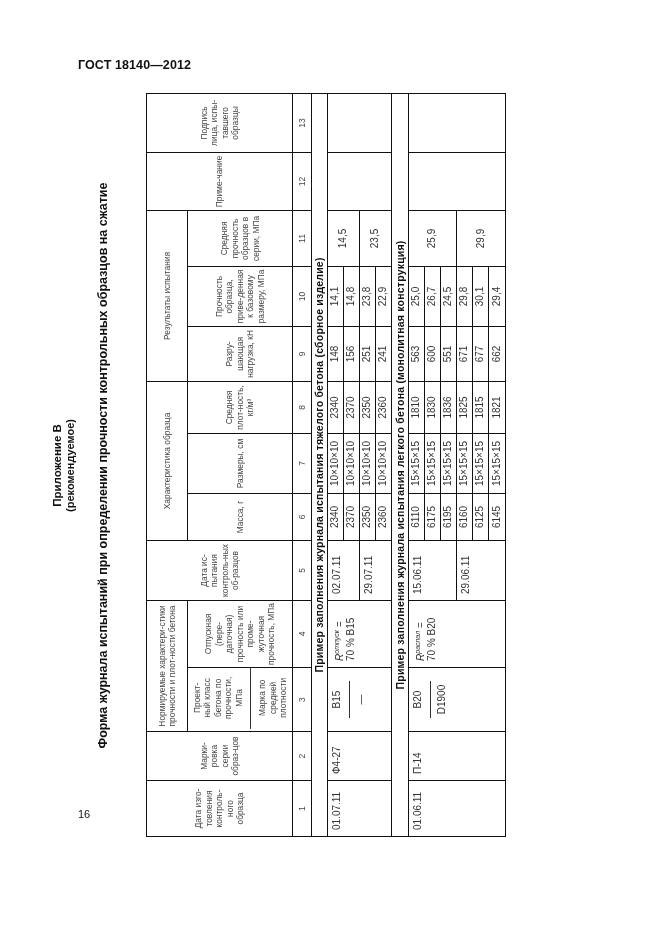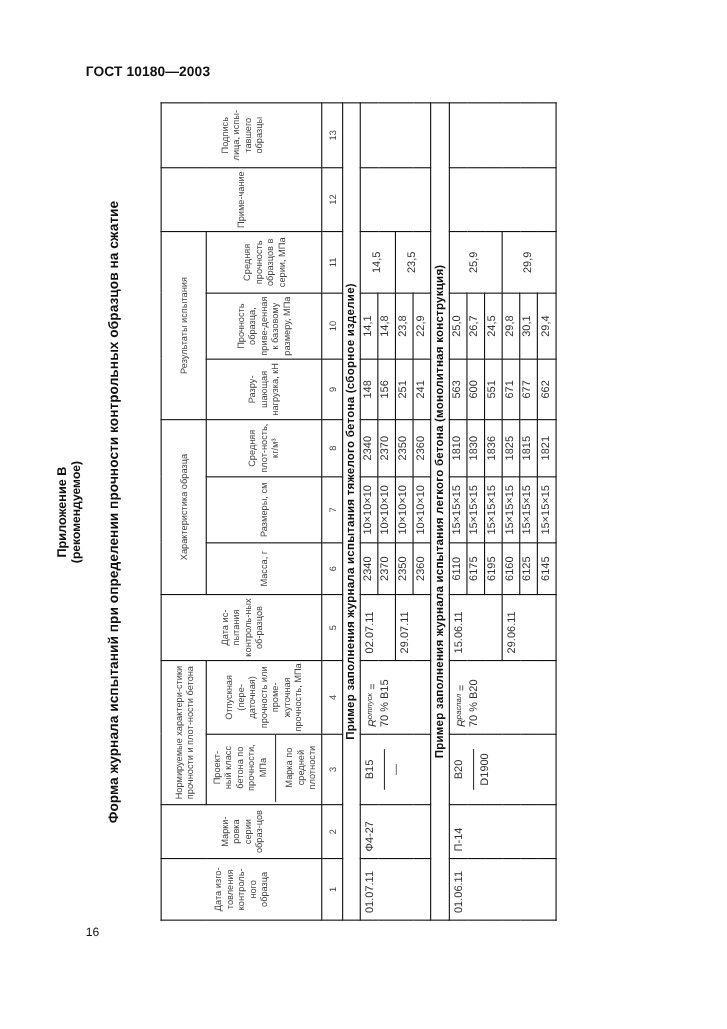--- a/index.html
+++ b/index.html
@@ -1,18 +1,18 @@
 <!DOCTYPE html>
 <html><head>
 <meta charset="utf-8">
 <style>
   html,body{margin:0;padding:0;background:#fff;}
   body{width:661px;height:935px;position:relative;overflow:hidden;font-family:"Liberation Sans",sans-serif;color:#111;}
   .doc-code{position:absolute;left:78px;top:58px;font-size:12.5px;font-weight:bold;letter-spacing:0.1px;}
-  .page-num{position:absolute;left:78px;top:842px;font-size:11px;}
+  .page-num{position:absolute;left:78px;top:808px;font-size:11px;}
   
   .rot{position:absolute;width:743px;height:460px;left:50px;top:837px;transform-origin:0 0;transform:rotate(-90deg);}
   .titles{position:absolute;left:0;top:0;width:743px;text-align:center;}
   .app-title{font-size:11.5px;font-weight:bold;margin-top:0;line-height:14px;}
   .app-sub{font-size:11px;font-weight:bold;line-height:13px;}
   .form-title{font-size:12.5px;font-weight:bold;line-height:15px;margin-top:19px;}
   table.journal{position:absolute;left:0;top:96px;width:743px;border-collapse:collapse;table-layout:fixed;font-size:9.5px;color:#333;}
   table.journal td{border:1.3px solid #111;padding:0 2px;text-align:center;vertical-align:middle;line-height:10.5px;overflow:hidden;}
   .hdr td{color:#444;font-size:8.4px;line-height:10px;}
   .num td{height:18px;font-size:8.5px;color:#444;}
@@ -22,21 +22,21 @@
   .frac{display:inline-block;text-align:center;}
   .frac .top{display:block;border-bottom:1px solid #333;padding:0 10px 6px 10px;}
   .frac .bot{display:block;padding-top:6px;}
   sup{font-size:7px;vertical-align:4px;font-style:italic;}
   i.r{font-style:italic;font-size:10px;}
   .vtop{vertical-align:top !important;padding-top:4px !important;}
 </style>
 </head>
 <body>
 
-<div class="doc-code">ГОСТ 10180—2003</div>
+<div class="doc-code">ГОСТ 18140—2012</div>
 <div class="page-num">16</div>
 
 <div class="rot">
   <div class="titles">
     <div class="app-title">Приложение В</div>
     <div class="app-sub">(рекомендуемое)</div>
     <div class="form-title">Форма журнала испытаний при определении прочности контрольных образцов на сжатие</div>
   </div>
 
   <table class="journal">

